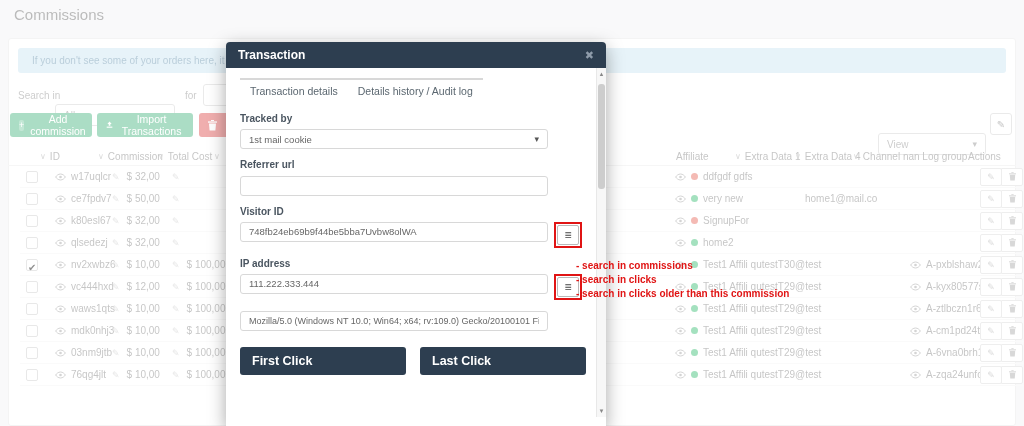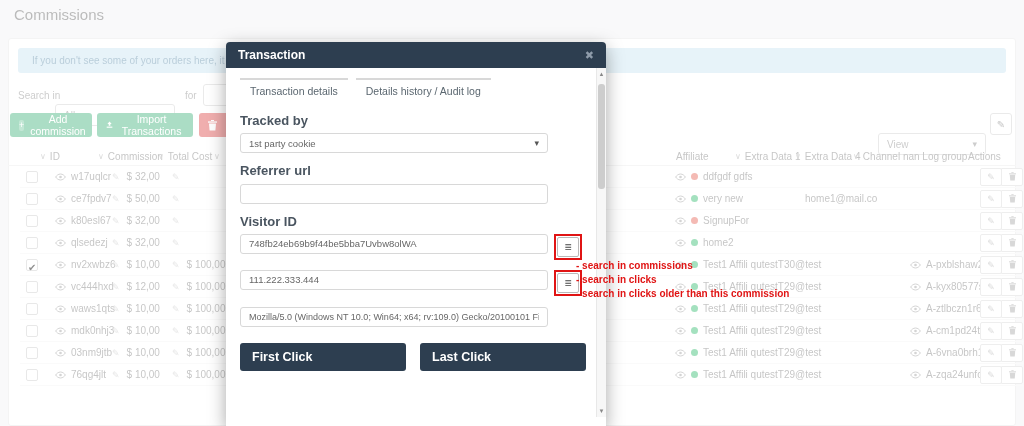--- a/index.html
+++ b/index.html
@@ -53,26 +53,26 @@
   .act-btn { width:22px; height:18px; background:#fff; border:1px solid #dcdcdc; color:#b0b0b0; font-size:9px; border-radius:2px; cursor:pointer; display:inline-flex; align-items:center; justify-content:center; }
   .act-btn + .act-btn { margin-left:-1px; border-radius:0 2px 2px 0; }
   .fade { position:absolute; inset:0; background:rgba(255,255,255,.5); z-index:5; }
 
   
   .modal { position:absolute; left:218px; top:42px; width:380px; height:384px; background:#fff; border-radius:4px 4px 0 0; box-shadow:0 5px 18px rgba(0,0,0,.35); z-index:10;margin-left:8px; }
   .modal-header { height:26px; background:var(--navy,#2d3e50); border-radius:4px 4px 0 0; display:flex; align-items:center; padding:0 12px; }
   .modal-title { flex:1; color:#fff; font-weight:bold; font-size:12px; }
   .modal-close { color:#8e9baa; font-size:11px; cursor:pointer; }
   .modal-body { position:relative; height:358px; overflow:hidden; padding:0 20px 0 14px; }
-  .tabs { margin-top:10px; display:flex; gap:8px; }
+  .tabs { margin-top:10px; display:flex; }
   .tab { border-top:2px solid #d8d8d8; padding:5px 10px 6px; color:#5b6770; font-size:10.5px; cursor:pointer; }
   .tab.active { border-top-color:var(--teal,#1abc9c); }
   .section-bar { margin-top:13px; height:26px; line-height:26px; background:var(--navy,#2d3e50); color:#fff; font-weight:bold; font-size:12.5px; border-radius:3px; padding-left:12px; }
   .form-group { margin-top:10px; }
-  .form-label { display:block; font-size:13px; font-weight:bold; color:#4a5560; margin-bottom:5px; }
+  .form-label { display:block; font-size:10px; font-weight:bold; color:#4a5560; margin-bottom:5px; }
   .inp, .mselect { width:308px; height:20px; border:1px solid #d8d8d8; border-radius:3px; font-size:9.5px; color:#666; padding:0 8px; font-family:inherit; background:#fff; }
   .mselect { display:flex; align-items:center; justify-content:space-between; }
   .mselect .caret { color:#555; }
   .inp.ua { font-size:9px; }
   .input-row { display:flex; align-items:flex-start; }
   .red-box { margin-left:6px; border:2px solid var(--red,#e01414); padding:1px; line-height:0; }
   .menu-btn { width:22px; height:20px; background:#fff; border:1px solid #b9b9b9; border-radius:2px; font-size:12px; color:#444; cursor:pointer; }
   .click-bars { display:flex; gap:14px; margin-top:16px; }
   .click-bar { flex:1; height:28px; line-height:28px; background:var(--navy,#2d3e50); color:#fff; font-weight:bold; font-size:12.5px; border-radius:3px; padding-left:12px; }
   .scrollbar { position:absolute; top:26px; right:0; width:10px; height:349px; background:#f7f7f7; border-left:1px solid #e8e8e8; z-index:11; }
@@ -700,41 +700,42 @@
           <div class="tab">Transaction details</div>
 
 
           <div class="tab">Details history / Audit log</div>
         </div>
 
 
       <div class="form-group">
         <label class="form-label">Tracked by</label>
         <div class="mselect">
-          <span>1st party cookie</span>
+          <span>1st mail cookie</span>
           <span class="caret">▾</span>
         </div>
       </div>
 
       <div class="form-group">
         <label class="form-label">Referrer url</label>
         <input class="inp" value="" style="">
       </div>
 
       <div class="form-group">
         <label class="form-label">Visitor ID</label>
         <div class="input-row">
           <input class="inp" value="748fb24eb69b9f44be5bba7Uvbw8olWA" style="">
           <span class="red-box">
             <button class="menu-btn">≡</button>
           </span>
         </div>
       </div>
 
       <div class="form-group">
+        <label class="form-label">IP address</label>
         <div class="input-row">
           <input class="inp" value="111.222.333.444" style="">
           <span class="red-box">
             <button class="menu-btn">≡</button>
           </span>
         </div>
       </div>
 
       <div class="form-group">
         <input class="inp ua" value="Mozilla/5.0 (Windows NT 10.0; Win64; x64; rv:109.0) Gecko/20100101 Firefox/110.0 -" style="">

